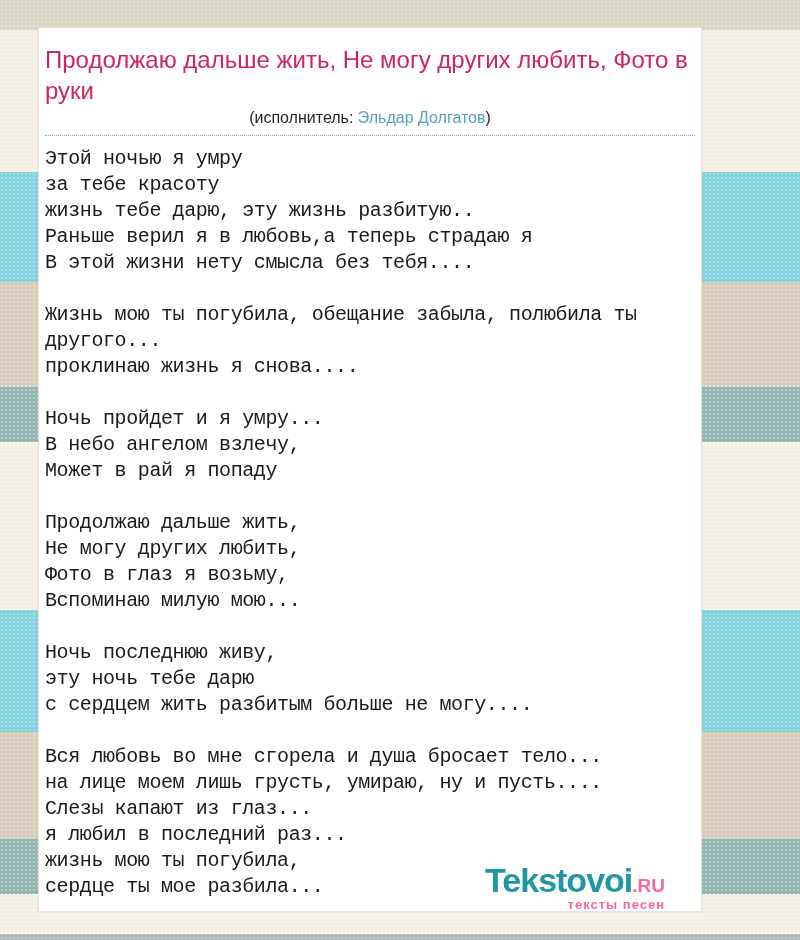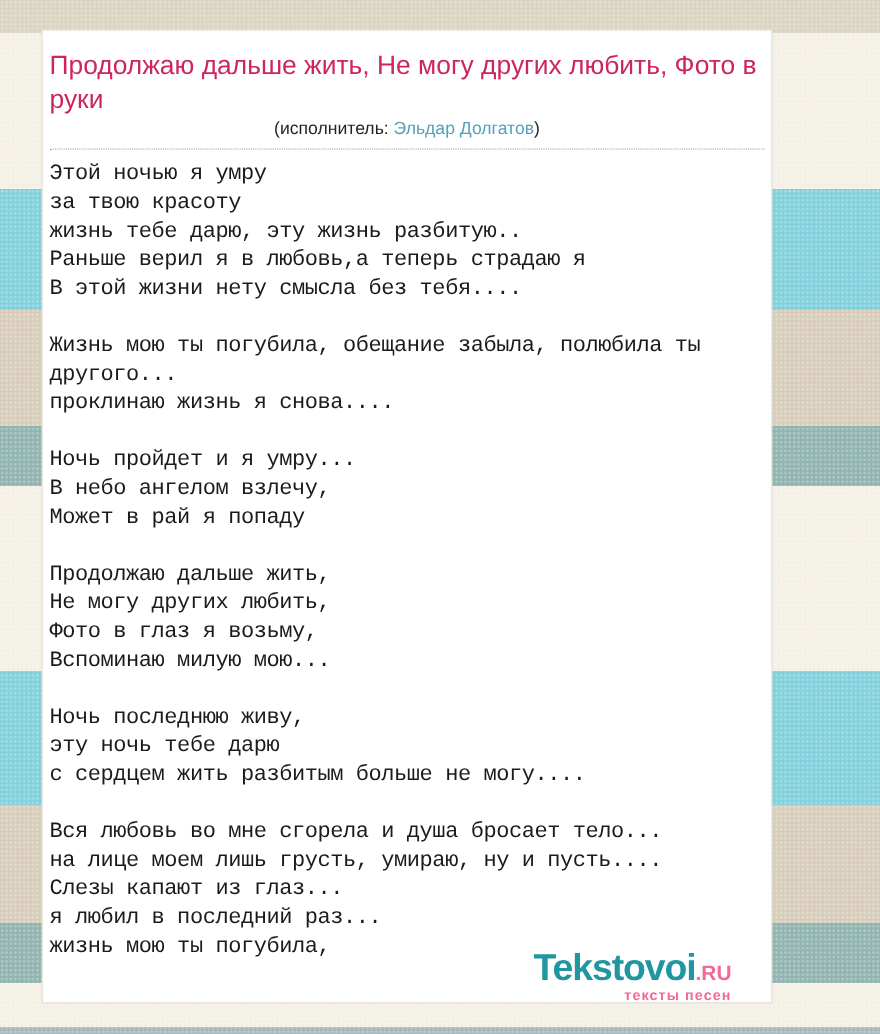--- a/index.html
+++ b/index.html
@@ -98,21 +98,21 @@
 <div class="card">
   <h1 class="page-title">Продолжаю дальше жить, Не могу других любить, Фото в руки</h1>
 
   <div class="artist-line">
     <span>(исполнитель: </span><a class="artist-link">Эльдар Долгатов</a><span>)</span>
   </div>
 
   <div class="lyrics">
       <div class="stanza">
         <div class="line">Этой ночью я умру</div>
-        <div class="line">за твою красоту</div>
+        <div class="line">за тебе красоту</div>
         <div class="line">жизнь тебе дарю, эту жизнь разбитую..</div>
         <div class="line">Раньше верил я в любовь,а теперь страдаю я</div>
         <div class="line">В этой жизни нету смысла без тебя....</div>
       </div>
       <div class="stanza">
         <div class="line">Жизнь мою ты погубила, обещание забыла, полюбила ты другого...</div>
         <div class="line">проклинаю жизнь я снова....</div>
       </div>
       <div class="stanza">
         <div class="line">Ночь пройдет и я умру...</div>
@@ -129,20 +129,21 @@
         <div class="line">Ночь последнюю живу,</div>
         <div class="line">эту ночь тебе дарю</div>
         <div class="line">с сердцем жить разбитым больше не могу....</div>
       </div>
       <div class="stanza">
         <div class="line">Вся любовь во мне сгорела и душа бросает тело...</div>
         <div class="line">на лице моем лишь грусть, умираю, ну и пусть....</div>
         <div class="line">Слезы капают из глаз...</div>
         <div class="line">я любил в последний раз...</div>
         <div class="line">жизнь мою ты погубила,</div>
+        <div class="line">сердце ты мое разбила...</div>
       </div>
     </div>
 
   <a class="logo">
     <div>
       <span class="logo-wordmark">Tekstovoi</span><span class="logo-tld">.RU</span>
     </div>
     <div class="logo-tagline">тексты песен</div>
   </a>
 </div>

